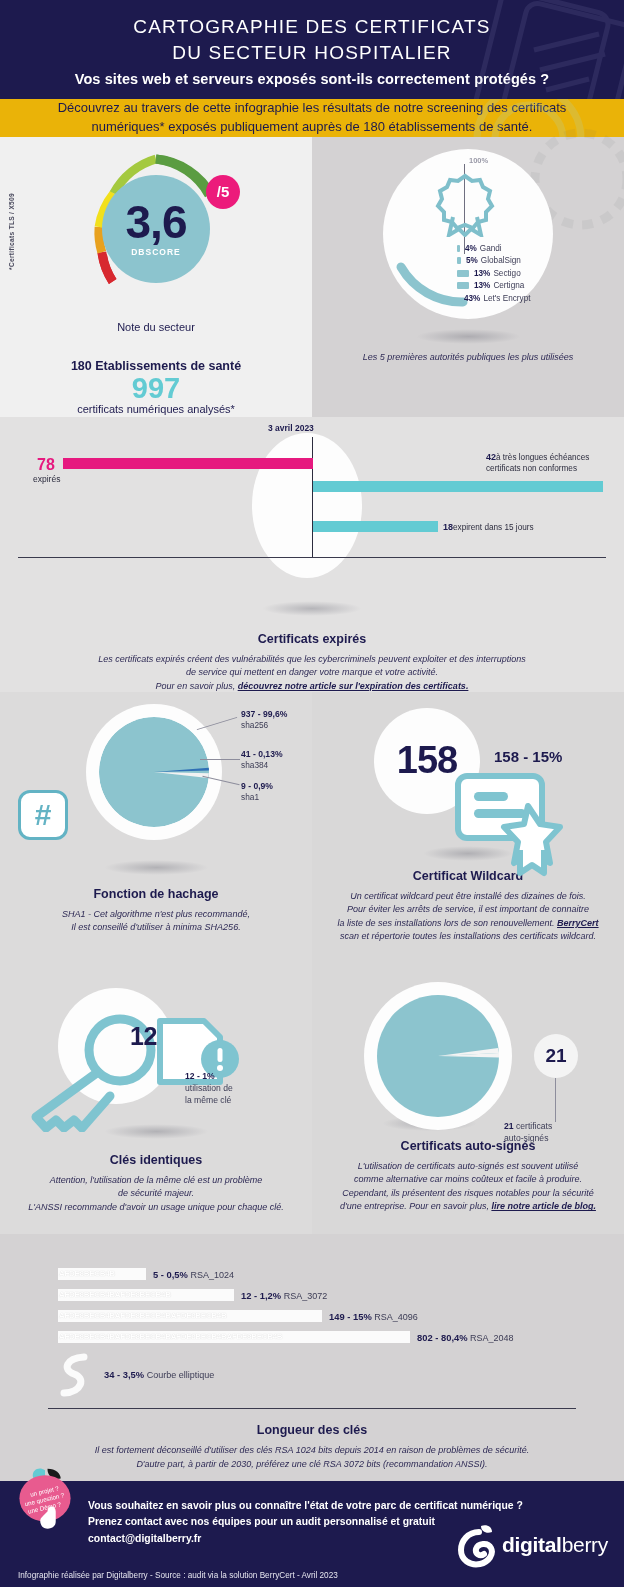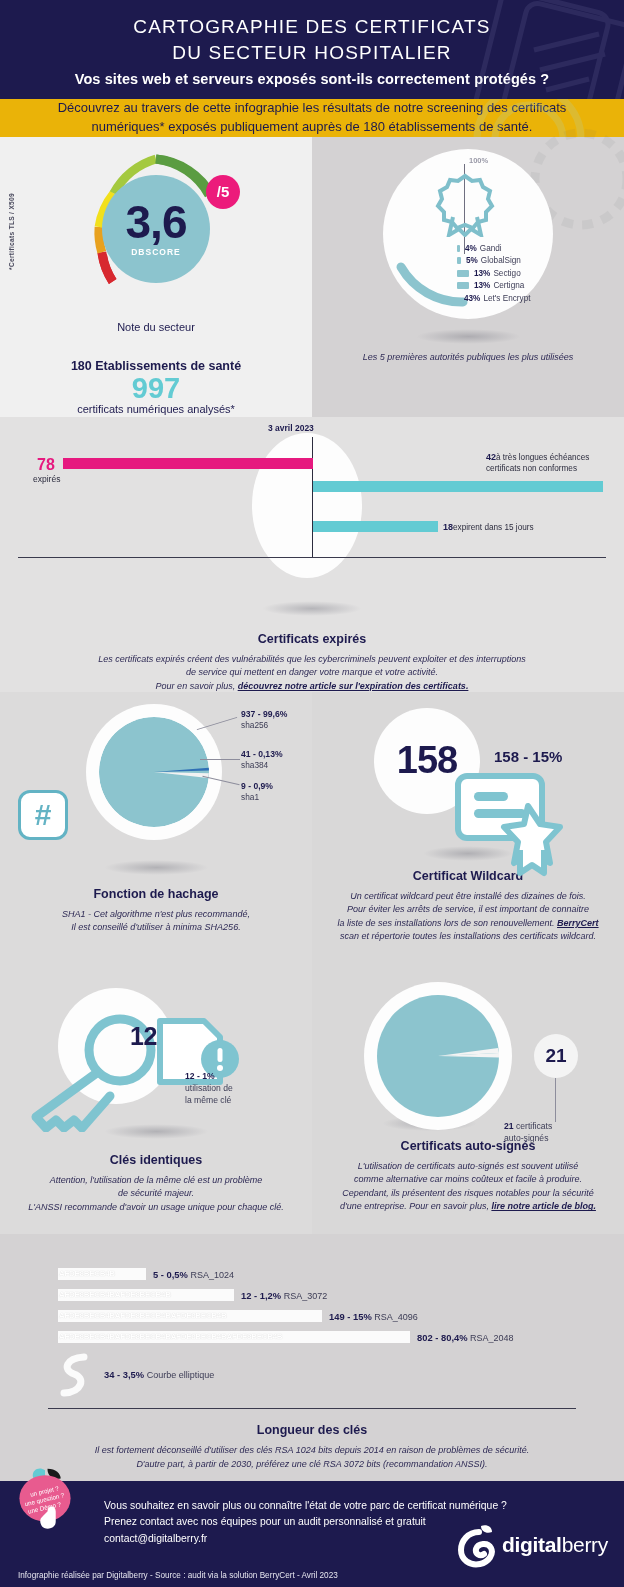--- a/index.html
+++ b/index.html
@@ -160,21 +160,21 @@
   .kl-txt { font-size:9px; margin-left:7px; color:#3c3c55; white-space:nowrap;}
   .kl-txt b { color:#1d1a4e; font-size:9.4px;}
   .ec-row { display:flex; align-items:center; margin-left:58px; margin-top:4px; }
   .kl-line { width:528px; height:1.4px; background:#3a3a4d; margin:10px auto 0;}
 
   
   .footer { background:#1d1a4e; color:#fff; position:relative; height:107px; }
   .foot-apple {
     position:absolute; left:12px; top:-14px; width:66px; height:66px;
   }
-  .foot-txt { position:absolute; left:104px; top:17px; font-size:10.4px; font-weight:normal; line-height:1.55;}
+  .foot-txt { position:absolute; left:88px; top:17px; font-size:10.4px; font-weight:bold; line-height:1.55;}
   .foot-credit { position:absolute; left:18px; bottom:8px; font-size:8.2px; color:#e6e6ef;}
   .brand { position:absolute; right:16px; bottom:20px; display:flex; align-items:center; }
   .brand-name { font-size:21px; color:#fff; letter-spacing:-.3px; }
   .brand-name b { font-weight:bold; }
   .brand-name i { font-style:normal; font-weight:300; }
 </style>
 </head>
 <body>
 
 <div class="page">

